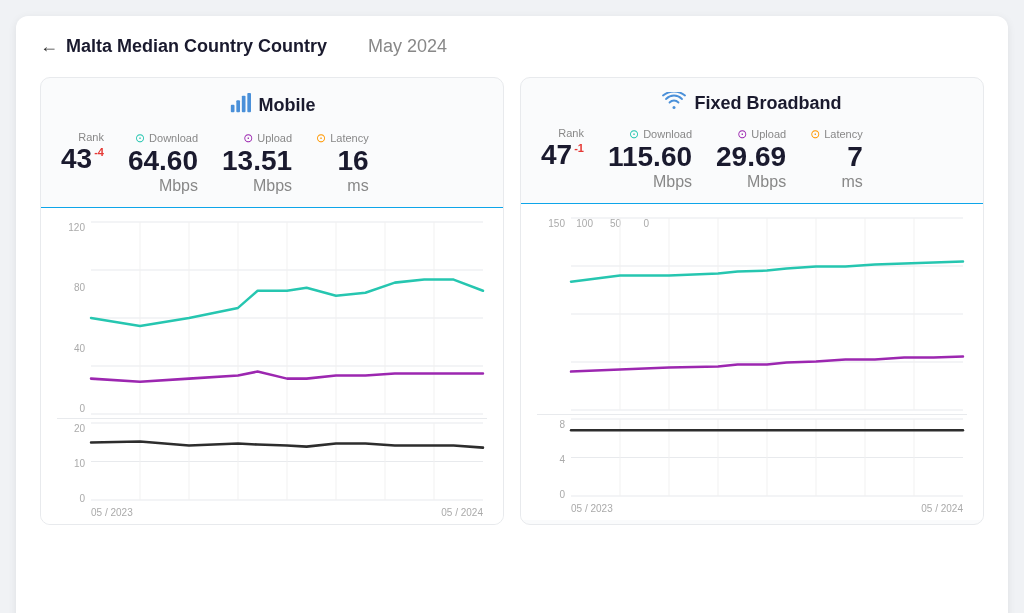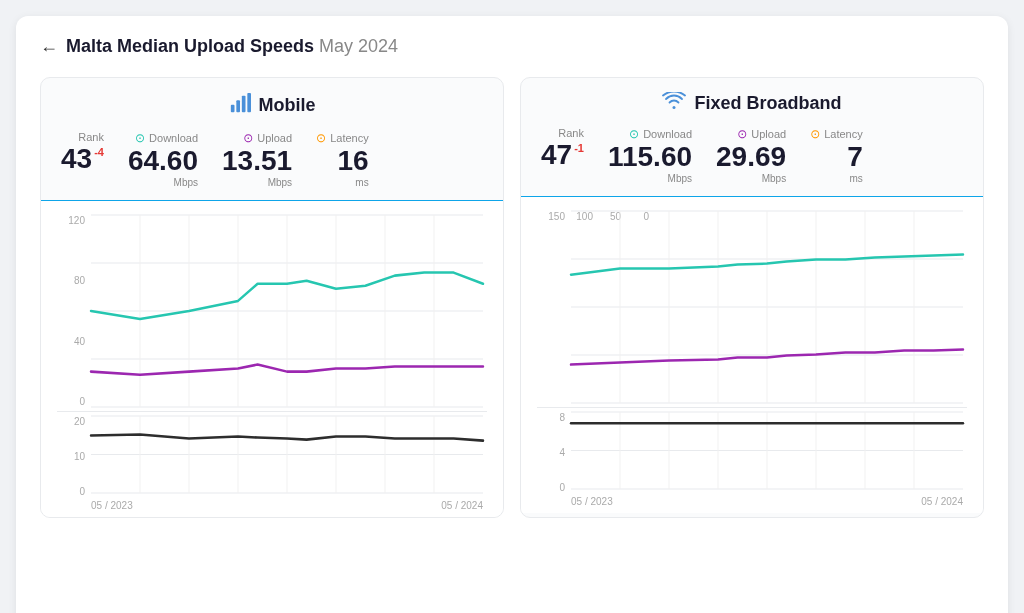--- a/index.html
+++ b/index.html
@@ -33,20 +33,21 @@
     }
     .page-title {
       font-size: 18px;
       font-weight: 600;
       color: #1a1a2e;
     }
     .page-title-date {
       font-size: 18px;
       font-weight: 400;
       color: #888;
+      margin-left: 36px;
     }
     .panels {
       display: grid;
       grid-template-columns: 1fr 1fr;
       gap: 16px;
     }
     .panel {
       background: #fafbfc;
       border: 1px solid #e8eaed;
       border-radius: 10px;
@@ -96,21 +97,21 @@
       align-items: flex-start;
     }
     .stat-delta {
       font-size: 11px;
       font-weight: 600;
       margin-left: 2px;
       margin-top: 2px;
     }
     .delta-negative { color: #e53935; }
     .stat-unit {
-      font-size: 10px;
+      font-size: 16px;
       color: #888;
       margin-top: 2px;
     }
     .stat-download .stat-label-icon { color: #26c6b0; }
     .stat-upload .stat-label-icon { color: #9c27b0; }
     .stat-latency .stat-label-icon { color: #ff9800; }
     .chart-area {
       padding: 10px 16px 6px;
       background: white;
     }
@@ -158,21 +159,21 @@
     }
   </style>
 </head>
 <body>
 
 <div class="container">
 
   <div class="page-header">
     <span class="back-arrow">←</span>
     <h1 class="page-title">
-      <span>Malta Median Upload Speeds</span>&nbsp;<span class="page-title-date">May 2024</span>
+      <span>Malta Median Country Country</span>&nbsp;<span class="page-title-date">May 2024</span>
     </h1>
   </div>
 
   <div class="panels">
 
     <div class="panel">
       <div class="panel-header">
         <div class="panel-title">
           <span style="color:#4a90d9; font-size:20px;">
             <svg width="22" height="22" viewBox="0 0 24 24" fill="none" xmlns="http://www.w3.org/2000/svg">

